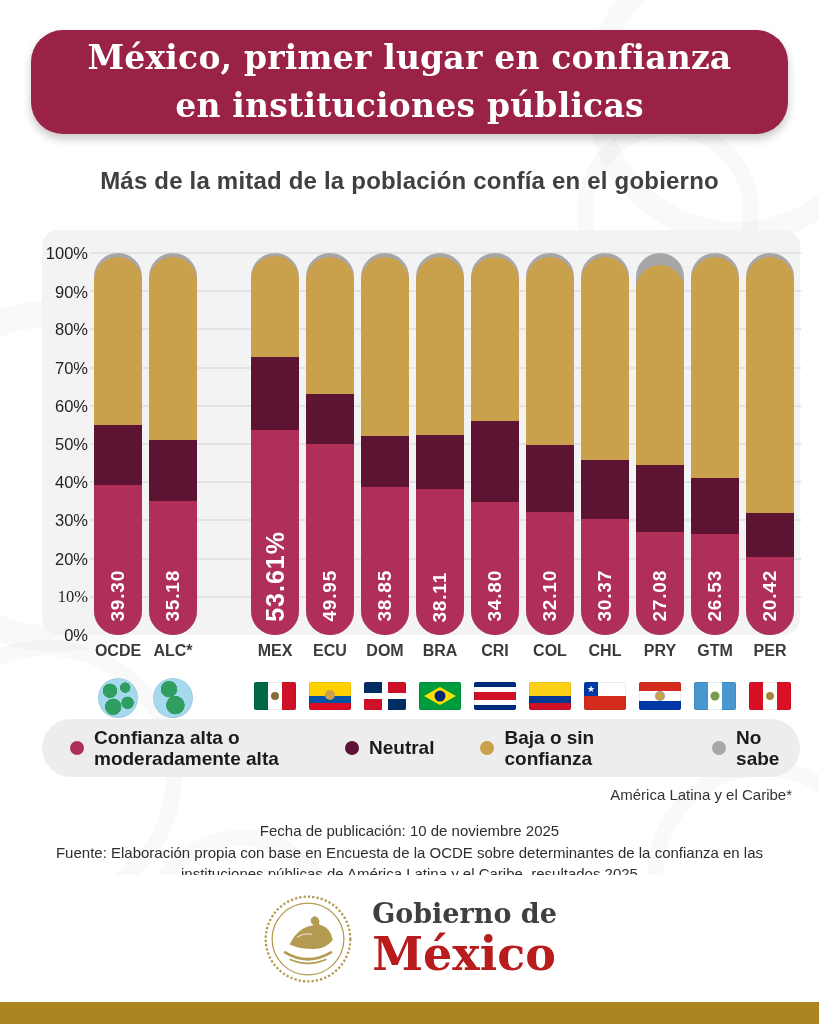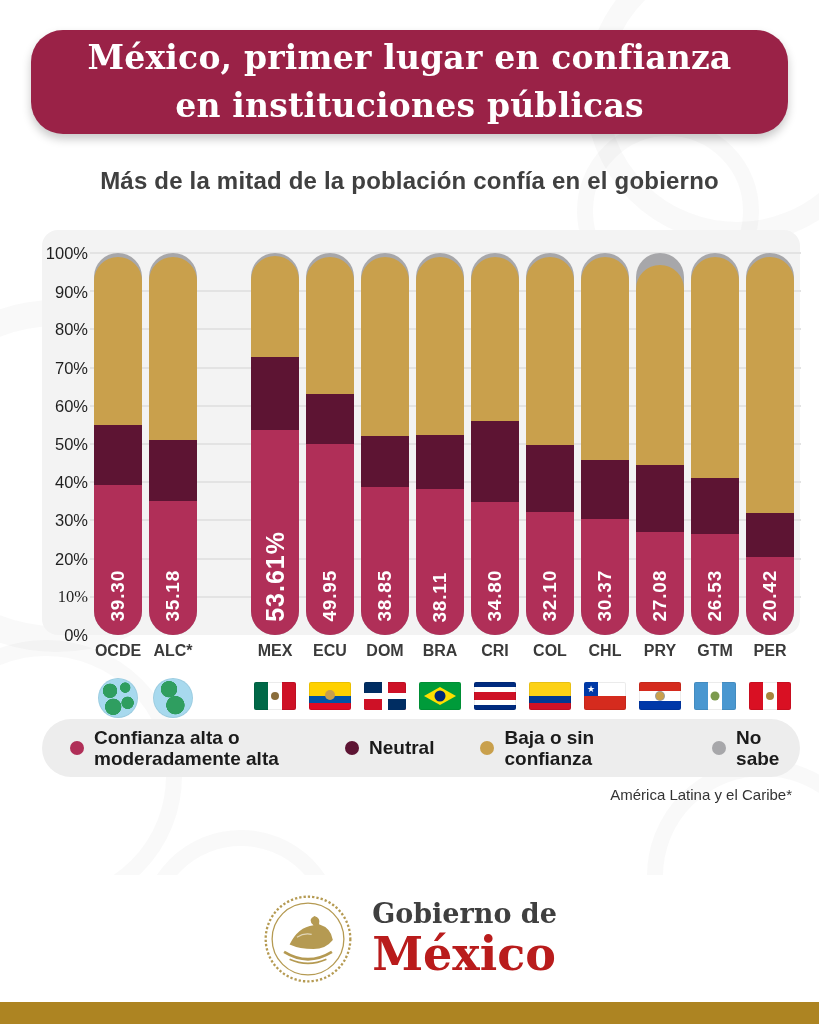--- a/index.html
+++ b/index.html
@@ -343,20 +343,22 @@
       </div>
       <div class="legend-item">
         <span class="dot" style="background: rgb(167, 167, 170);"></span>
         <span class="lg-label">No sabe</span>
       </div>
     </div>
 
   <div class="footnote">América Latina y el Caribe*</div>
 
   <div class="pub">
+    <div>Fecha de publicación: 10 de noviembre 2025</div>
+    <div class="src">Fuente: Elaboración propia con base en Encuesta de la OCDE sobre determinantes de la confianza en las instituciones públicas de América Latina y el Caribe, resultados 2025</div>
   </div>
 
   <footer class="gov-footer">
     <svg width="92" height="92" viewBox="0 0 100 100" aria-hidden="true">
       <circle cx="50" cy="50" r="46" fill="none" stroke="#b59a52" stroke-width="2.5" stroke-dasharray="2.5 2.2"></circle>
       <circle cx="50" cy="50" r="39" fill="none" stroke="#b59a52" stroke-width="1.4"></circle>
       <path d="M30 56 q9 -19 26 -21 q-7 -6 1 -10 q7 2 5 9 q13 4 15 17 q-8 10 -21 10 q-15 0 -26 -5 z" fill="#b59a52"></path>
       <path d="M38 48 q8 -5 16 -3" stroke="#ffffff" stroke-width="1.2" fill="none" opacity=".6"></path>
       <path d="M24 64 q26 16 52 0" stroke="#b59a52" stroke-width="3" fill="none"></path>
       <path d="M30 72 q20 9 40 0" stroke="#b59a52" stroke-width="2" fill="none"></path>

